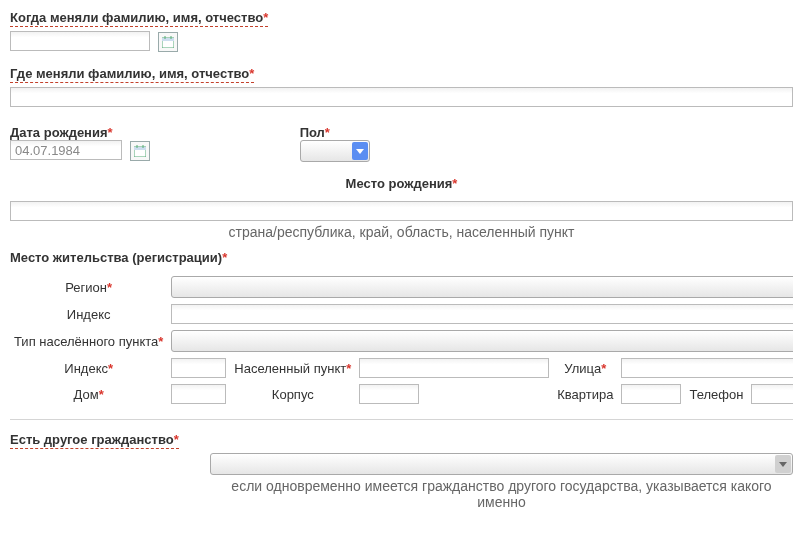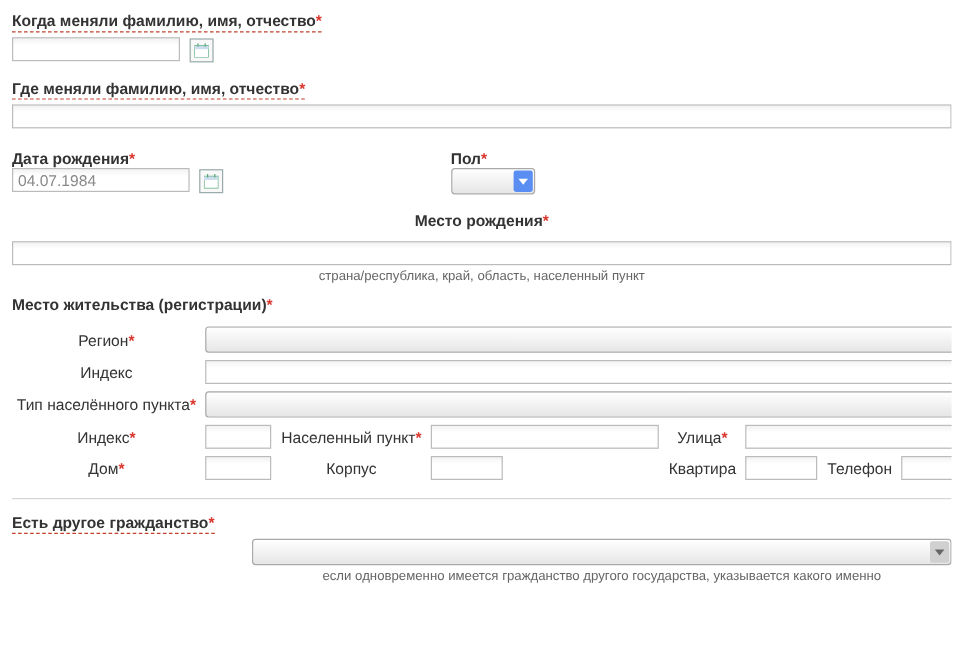--- a/index.html
+++ b/index.html
@@ -33,21 +33,21 @@
     align-items: center;
     justify-content: center;
     width: 18px; height: 18px;
     border: 1px solid #9aa;
     background: #f8f8f8;
     vertical-align: middle;
     margin-left: 4px;
     cursor: pointer;
   }
   .cal-btn svg { display:block; }
-  .row { display: flex; gap: 40px; margin-top: 18px; }
+  .row { display: flex; margin-top: 18px; }
   .select {
     -webkit-appearance: none;
     appearance: none;
     background: linear-gradient(#ffffff,#e6e6e6);
     border: 1px solid #a9a9a9;
     border-radius: 3px;
     height: 22px;
     padding: 0 20px 0 6px;
     font-size: 13px;
     position: relative;
@@ -77,21 +77,21 @@
   .select-wrap.grey::after { background:#d0d0d0; }
   .select-wrap.grey::before { border-top-color:#666; }
   .section-label {
     font-weight: bold;
     text-align: center;
     margin-top: 14px;
     margin-bottom: 10px;
   }
   .hint {
     text-align: center;
-    font-size: 11px;
+    font-size: 14px;
     color: #666;
     margin-top: 3px;
     margin-bottom: 10px;
   }
   .addr-table { width:100%; border-collapse: collapse; }
   .addr-table td { padding: 3px 4px; vertical-align: middle; }
   .addr-label { text-align: center; white-space: nowrap; font-size:13px; padding-right:6px;}
   hr.sep { border:none; border-top:1px solid #d5d5d5; margin:12px 0; }
 </style>
 </head>
@@ -122,21 +122,21 @@
   </span><br>
   <input class="input-text input-full" value="" style="">
 </div>
 
 
 <div class="row">
   <div>
     <span style="font-weight:bold">
       <span>Дата рождения</span><span class="req">*</span>
     </span><br>
-    <input class="input-text" style="width: 148px; color: rgb(136, 136, 136);" value="04.07.1984">
+    <input class="input-text" style="width: 112px; color: rgb(136, 136, 136);" value="04.07.1984">
     <span class="cal-btn">
       <svg width="12" height="12" viewBox="0 0 12 12">
           <rect x="0" y="2" width="12" height="10" fill="#fff" stroke="#5a7" stroke-width="1"></rect>
           <rect x="0" y="2" width="12" height="3" fill="#cde"></rect>
           <line x1="3" y1="0" x2="3" y2="3" stroke="#5a7"></line>
           <line x1="9" y1="0" x2="9" y2="3" stroke="#5a7"></line>
         </svg>
     </span>
   </div>
   <div style="margin-left:150px">

